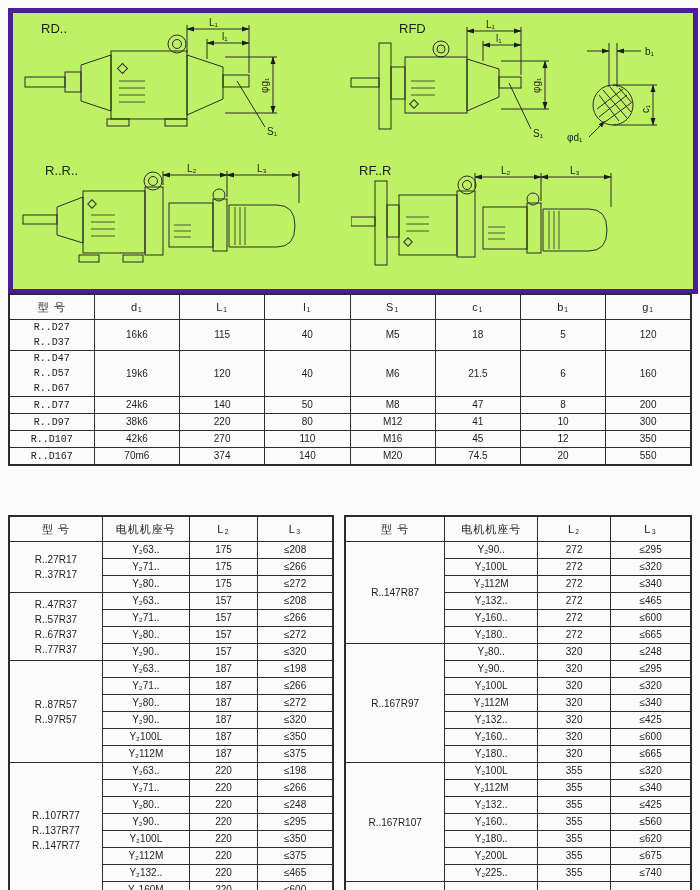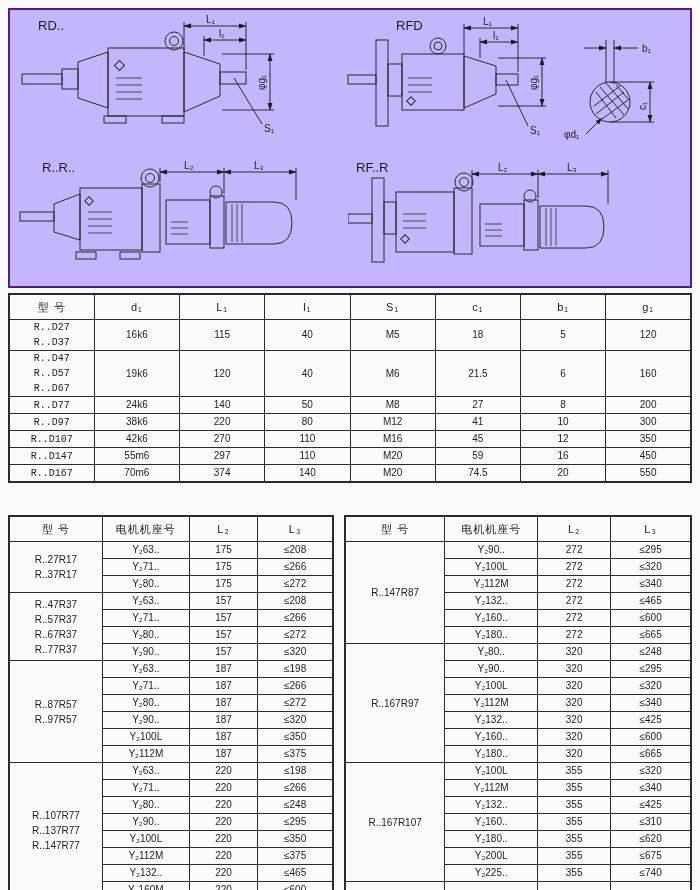--- a/index.html
+++ b/index.html
@@ -8,21 +8,21 @@
     background:#fbfbfb;
     font-family:"Liberation Sans","DejaVu Sans",sans-serif;
     color:#1d1d1d;
     -webkit-font-smoothing:antialiased;
   }
   .page{position:relative;width:700px;height:890px;background:#fbfbfb;overflow:hidden;}
 
   
   .panel{
     position:absolute;left:8px;top:8px;width:680px;height:276px;
-    border:2px solid #4c1d95;background:#c4b5fd;
+    border:5px solid #4c1d95;background:#bef264;
   }
   .drw{position:absolute;}
   .drw *{stroke:#2b2b2b;stroke-width:1;fill:none;}
   .drw text{stroke:none;fill:#1d1d1d;font-size:11px;font-family:"Liberation Sans","DejaVu Sans",sans-serif;}
   .drw text.dlabel{font-size:13px;}
   .drw text.dim{font-size:10px;}
   .drw marker path{fill:#1d1d1d;stroke:none;}
   .drw .hatch{stroke-width:0.8;}
 
   
@@ -256,21 +256,21 @@
           <td>160</td>
         </tr>
         <tr>
           <td>
             <div class="model-line">R..D77</div>
           </td>
           <td>24k6</td>
           <td>140</td>
           <td>50</td>
           <td>M8</td>
-          <td>27</td>
+          <td>47</td>
           <td>8</td>
           <td>200</td>
         </tr>
         <tr>
           <td>
             <div class="model-line">R..D97</div>
           </td>
           <td>38k6</td>
           <td>220</td>
           <td>80</td>
@@ -286,32 +286,20 @@
           <td>42k6</td>
           <td>270</td>
           <td>110</td>
           <td>M16</td>
           <td>45</td>
           <td>12</td>
           <td>350</td>
         </tr>
         <tr>
           <td>
-            <div class="model-line">R..D147</div>
-          </td>
-          <td>55m6</td>
-          <td>297</td>
-          <td>110</td>
-          <td>M20</td>
-          <td>59</td>
-          <td>16</td>
-          <td>450</td>
-        </tr>
-        <tr>
-          <td>
             <div class="model-line">R..D167</div>
           </td>
           <td>70m6</td>
           <td>374</td>
           <td>140</td>
           <td>M20</td>
           <td>74.5</td>
           <td>20</td>
           <td>550</td>
         </tr>
@@ -549,21 +537,21 @@
           <td>≤340</td>
         </tr>
         <tr>
           <td>Y₂132..</td>
           <td>355</td>
           <td>≤425</td>
         </tr>
         <tr>
           <td>Y₂160..</td>
           <td>355</td>
-          <td>≤310</td>
+          <td>≤560</td>
         </tr>
         <tr>
           <td>Y₂180..</td>
           <td>355</td>
           <td>≤620</td>
         </tr>
         <tr>
           <td>Y₂200L</td>
           <td>355</td>
           <td>≤675</td>

